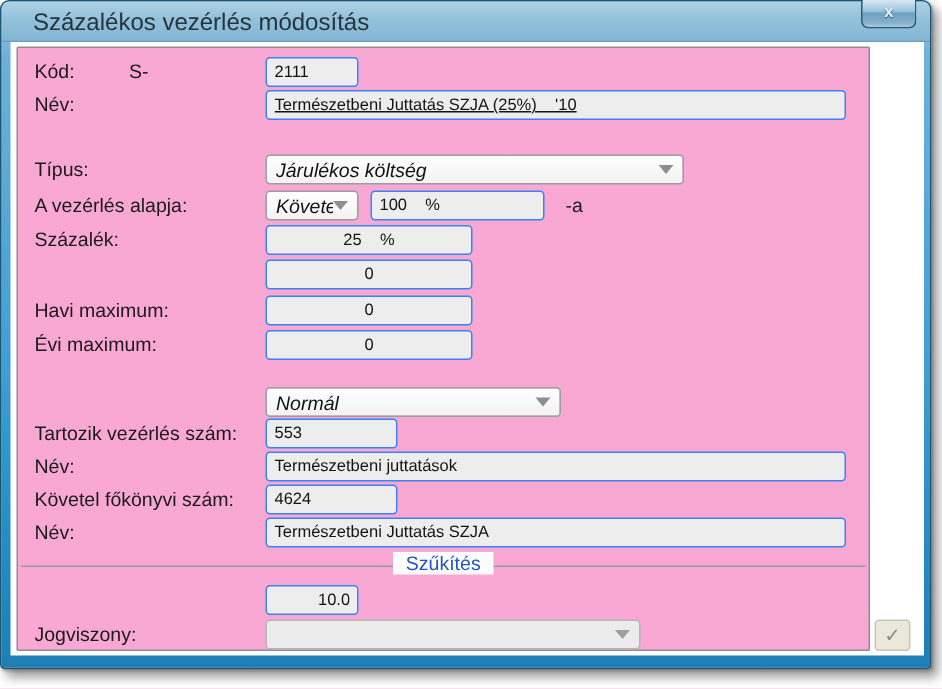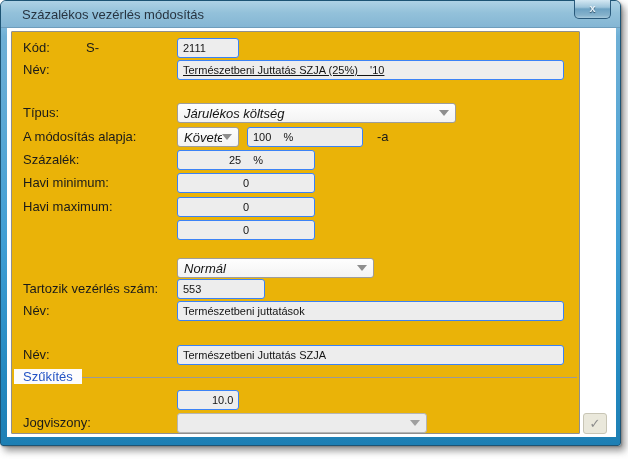--- a/index.html
+++ b/index.html
@@ -11,36 +11,36 @@
     border:1px solid #1d5474; border-radius:6px 6px 3px 3px;
     background:linear-gradient(180deg,#a9cfe3 0%,#6fb0d6 8%,#3f9ed4 55%,#2389c0 85%,#1d7fb4 100%);
     box-shadow:4px 5px 7px rgba(70,70,70,.55), 1px 1px 2px rgba(0,0,0,.3);
   }
   .titlebar {
     position:absolute; left:0; top:0; right:0; height:27px;
     border-radius:5px 5px 0 0;
     background:linear-gradient(180deg,#aed2e5 0%,#93c1da 45%,#84b6d4 100%);
     border-bottom:1px solid #6e9dbc;
   }
-  .title { position:absolute; left:21px; top:6px; font-size:13px; color:#273440; white-space:nowrap; }
+  .title { position:absolute; left:21px; top:6px; font-size:16px; color:#273440; white-space:nowrap; }
   .close-btn {
     position:absolute; top:-1px; right:9px; width:37px; height:19px;
     border:1px solid #29597b; border-top:none; border-radius:0 0 5px 5px;
     background:linear-gradient(180deg,#d4e8f3 0%,#9ec5db 40%,#6da2c2 50%,#86b2cc 85%,#a8cbdd 100%);
     color:#e8f3fa; font-size:11px; font-weight:bold; text-align:center; line-height:17px;
     text-shadow:0 1px 1px #2c4a60; cursor:pointer;
   }
 
   .window-body {
     position:absolute; left:6px; top:27px; width:609px; height:409px;
     background:#ffffff;
   }
   .panel {
     position:absolute; left:4px; top:3px; width:569px; height:403px;
-    background:#eab308; border:1px solid #8f8f8f; border-radius:1px;
+    background:#f9a8d4; border:1px solid #8f8f8f; border-radius:1px;
   }
 
   .lbl { position:absolute; left:11px; height:20px; line-height:20px; font-size:13px; color:#1a1a1a; white-space:nowrap; }
   .prefix { position:absolute; left:74px; height:20px; line-height:20px; font-size:13px; color:#1a1a1a; }
   .suffix { position:absolute; height:20px; line-height:20px; font-size:13px; color:#1a1a1a; }
 
   .tb {
     position:absolute; height:20px; border:1px solid #3b82f6; border-radius:3px;
     background:#ededed; font-family:"Liberation Sans","DejaVu Sans",sans-serif;
     font-size:11px; color:#141414; padding:0 5px; outline:none;
@@ -50,21 +50,21 @@
   .dd {
     position:absolute; height:20px; border:1px solid #9d9d9d; border-radius:3px;
     background:linear-gradient(180deg,#fefefe,#f3f3f3);
     display:flex; align-items:center; padding:0 6px; cursor:default;font-style:italic;
   }
   .dd .dd-value { font-size:13px; color:#141414; white-space:pre; flex:1 1 auto; overflow:hidden; }
   .dd .arr { width:0; height:0; border-left:5px solid transparent; border-right:5px solid transparent; border-top:6px solid #8e8e8e; margin-left:auto; flex:0 0 auto; }
   .dd.disabled { background:#ececec; border-color:#b5b5b5; }
   .dd.disabled .arr { border-top-color:#9f9f9f; }
 
-  .divider { position:absolute; left:2px; right:2px; top:345px; border-top:1px solid #9a9a9a; }
+  .divider { position:absolute; left:2px; right:2px; top:345px; border-top:1px solid #9a9a9a; text-align:center; }
   .divider .link { position:relative; top:-11px; background:#fcfcfc; padding:0 9px; font-size:13px; color:#2353c4; cursor:pointer; }
 
   .check-btn {
     position:absolute; left:576px; top:385px; width:24px; height:21px;
     background:#eae8db; border:1px solid #c8c5b5; border-radius:3px;
     color:#8b8b8b; font-size:13px; font-weight:bold; text-align:center; line-height:19px; cursor:pointer;
   }
 </style>
 </head>
 <body>
@@ -86,50 +86,52 @@
 
         <span class="lbl" style="top:28px">Név:</span>
         <input class="tb" style="left: 165px; top: 28px; width: 387px; text-decoration: underline;" type="text" value="Természetbeni Juttatás SZJA (25%)    '10">
 
         <span class="lbl" style="top:71px">Típus:</span>
         <div class="dd" style="left:165px; top:71px; width:279px">
           <span class="dd-value">Járulékos költség</span>
           <span class="arr"></span>
         </div>
 
-        <span class="lbl" style="top:95px">A módosítás alapja:</span>
+        <span class="lbl" style="top:95px">A vezérlés alapja:</span>
         <div class="dd" style="left:165px; top:95px; width:62px">
           <span class="dd-value">Követel</span>
           <span class="arr"></span>
         </div>
         <input class="tb" style="left: 235px; top: 95px; width: 116px; white-space: pre;" type="text" value="100    %">
         <span class="suffix" style="left:365px; top:95px">-a</span>
 
         <span class="lbl" style="top:118px">Százalék:</span>
         <input class="tb center" style="left: 165px; top: 118px; width: 138px;" type="text" value="25    %">
 
-        <span class="lbl" style="top:141px">Havi minimum:</span>
         <input class="tb center" style="left: 165px; top: 141px; width: 138px;" type="text" value="0">
 
         <span class="lbl" style="top:165px">Havi maximum:</span>
         <input class="tb center" style="left: 165px; top: 165px; width: 138px;" type="text" value="0">
 
+        <span class="lbl" style="top:188px">Évi maximum:</span>
         <input class="tb center" style="left: 165px; top: 188px; width: 138px;" type="text" value="0">
 
         <div class="dd" style="left:165px; top:226px; width:197px">
           <span class="dd-value">Normál</span>
           <span class="arr"></span>
         </div>
 
         <span class="lbl" style="top:247px">Tartozik vezérlés szám:</span>
         <input class="tb" style="left: 165px; top: 247px; width: 88px;" type="text" value="553">
 
         <span class="lbl" style="top:269px">Név:</span>
         <input class="tb" style="left: 165px; top: 269px; width: 387px;" type="text" value="Természetbeni juttatások">
 
+        <span class="lbl" style="top:291px">Követel főkönyvi szám:</span>
+        <input class="tb" style="left: 165px; top: 291px; width: 88px;" type="text" value="4624">
 
         <span class="lbl" style="top:313px">Név:</span>
         <input class="tb" style="left: 165px; top: 313px; width: 387px;" type="text" value="Természetbeni Juttatás SZJA">
 
         <div class="divider">
           <span class="link">Szűkítés</span>
         </div>
 
         <input class="tb" style="left: 165px; top: 358px; width: 62px; padding-left: 34px;" type="text" value="10.01">
 

